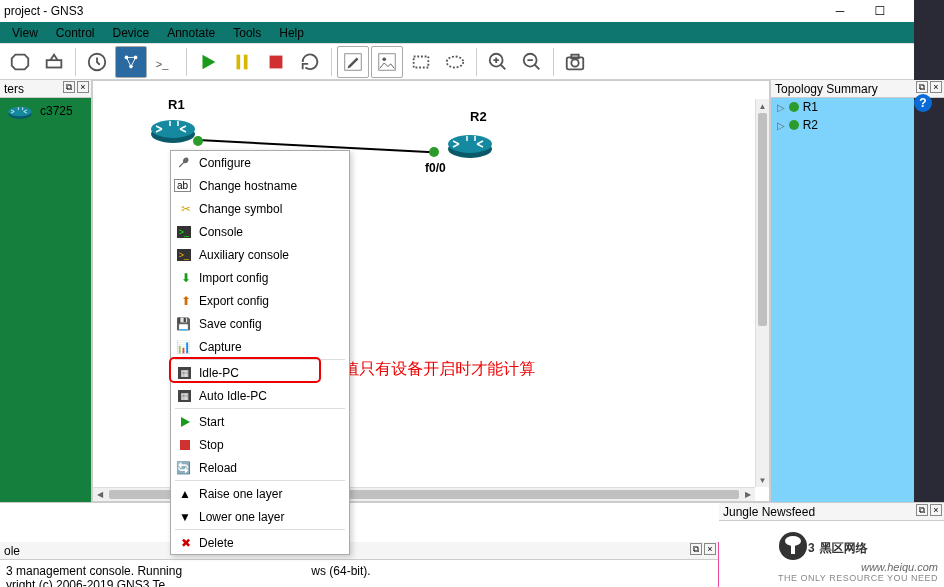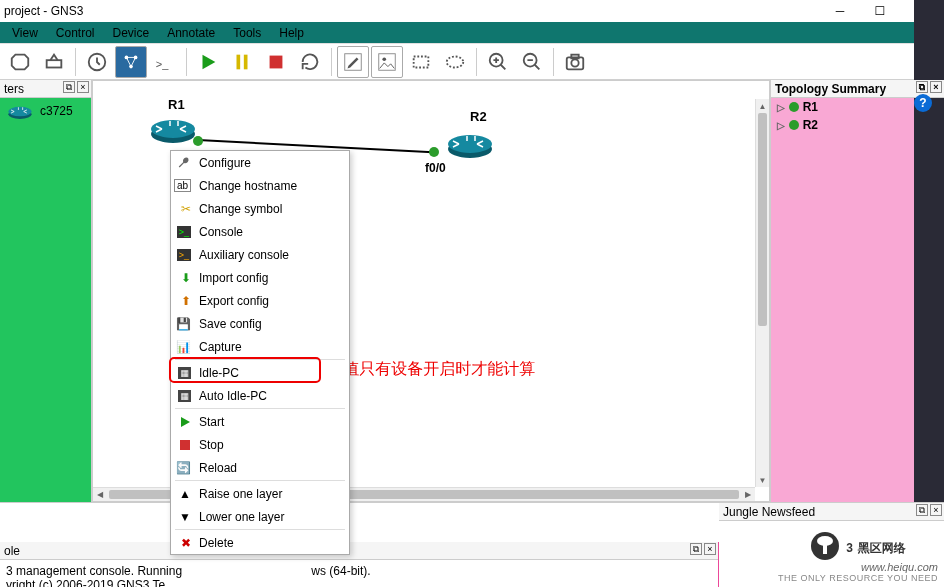--- a/index.html
+++ b/index.html
@@ -8,40 +8,40 @@
 .titlebar .spacer { flex: 1; }
 .winctrl { width: 40px; height: 22px; display: inline-flex; align-items: center; justify-content: center; font-size: 12px; }
 .menubar { height: 22px; background: #0f766e; display: flex; align-items: center; gap: 2px; padding: 0 4px; border-bottom: 1px solid #e0e0e0; }
 .menubar span { padding: 2px 8px; }
 .toolbar { height: 36px; background: #fff; display: flex; align-items: center; padding: 2px 4px; gap: 2px; border-bottom: 1px solid #d0d0d0; }
 .tbtn { width: 32px; height: 32px; display: inline-flex; align-items: center; justify-content: center; border: 1px solid transparent; border-radius: 2px; }
 .tbtn.framed { border: 1px solid #aaa; }
 .tbtn svg { width: 22px; height: 22px; }
 .tsep { width: 1px; height: 28px; background: #ccc; margin: 0 3px; }
 .workarea { display: flex; height: calc(100% - 22px - 22px - 36px - 85px); }
-.left-panel { width: 92px; background: #22c55e; border-right: 1px solid #ccc; position: relative; }
+.left-panel { width: 92px; background: #15803d; border-right: 1px solid #ccc; position: relative; }
 .panel-header { height: 18px; background: #f5f5f5; border-bottom: 1px solid #ccc; display: flex; align-items: center; font-size: 11px; font-family: monospace; padding: 0 4px; position: relative; }
 .panel-header .dock { position: absolute; right: 2px; top: 1px; display: flex; gap: 2px; }
 .dock span { width: 12px; height: 12px; border: 1px solid #888; font-size: 9px; line-height: 10px; text-align: center; display: inline-block; }
 .device-item { display: flex; align-items: center; gap: 6px; padding: 4px 6px; }
 .router-icon { width: 28px; height: 18px; }
 .canvas { flex: 1; background: #fff; border: 1px solid #ccc; position: relative; overflow: hidden; }
 .router-shape { position: absolute; }
 .router-shape svg { width: 50px; height: 34px; }
 .link-line { position: absolute; height: 2px; background: #000; }
 .port-dot { position: absolute; width: 10px; height: 10px; background: #2b9c2b; border-radius: 50%; }
 .node-label { position: absolute; font-weight: bold; font-size: 13px; }
 .port-label { position: absolute; font-weight: bold; font-size: 12px; }
 .annotation { position: absolute; color: #e00; font-size: 16px; font-family: "Microsoft YaHei","SimSun"; }
 .ctxmenu { position: absolute; left: 170px; top: 150px; width: 180px; background: #fff; border: 1px solid #aaa; box-shadow: 2px 2px 6px rgba(0,0,0,.2); z-index: 50; }
 .ctxmenu .mi { height: 23px; display: flex; align-items: center; gap: 8px; padding: 0 8px 0 4px; }
 .ctxmenu .mi .ico { width: 16px; height: 16px; display: inline-flex; align-items: center; justify-content: flex-end; }
 .msep { height: 1px; background: #ddd; margin: 1px 4px; }
 .highlight-box { position: absolute; border: 2px solid #e00; border-radius: 5px; left: 169px; top: 357px; width: 152px; height: 26px; z-index: 60; pointer-events: none; }
-.right-panel { width: 174px; background: #f9a8d4; border-left: 1px solid #ccc; font-weight: bold; }
+.right-panel { width: 174px; background: #7dd3fc; border-left: 1px solid #ccc; }
 .summary-item { display: flex; align-items: center; gap: 4px; padding: 2px 6px; }
 .expand { font-size: 10px; color: #666; }
 .status-dot { width: 10px; height: 10px; background: #2b9c2b; border-radius: 50%; display: inline-block; }
 .bottom-area { height: 85px; display: flex; background: #fff; border-top: 1px solid #ccc; position: relative; }
 .console-pane { flex: 1; border-right: 1px solid #ec4899; margin-top: 39px; }
 .console-body { padding: 4px 6px; font-family: monospace; font-size: 11px; white-space: pre; }
 .newsfeed-pane { width: 225px; position: relative; }
 .logo-area { position: absolute; right: 6px; bottom: 4px; text-align: right; }
 .logo-text { font-size: 18px; font-weight: bold; color: #333; }
 .logo-sub { font-size: 11px; font-style: italic; color: #666; }
@@ -384,21 +384,21 @@
   </div>
   <div class="newsfeed-pane">
     <div class="panel-header">
         <span>Jungle Newsfeed</span>
       <div class="dock">
           <span>⧉</span>
           <span>×</span>
         </div>
     </div>
     <div class="logo-area">
-      <div style="display:flex;align-items:center;justify-content:center;gap:6px">
+      <div style="display:flex;align-items:center;justify-content:flex-start;">
         <svg width="30" height="30" viewBox="0 0 30 30">
             <circle cx="15" cy="15" r="14" fill="#333"></circle>
             <ellipse cx="15" cy="10" rx="8" ry="5" fill="#fff"></ellipse>
             <rect x="13" y="13" width="4" height="10" fill="#fff"></rect>
           </svg>
         <span class="logo-text"><span>3</span> <span>黑区网络</span></span>
       </div>
       <div class="logo-sub">www.heiqu.com</div>
       <div class="logo-foot">THE ONLY RESOURCE YOU NEED</div>
     </div>

